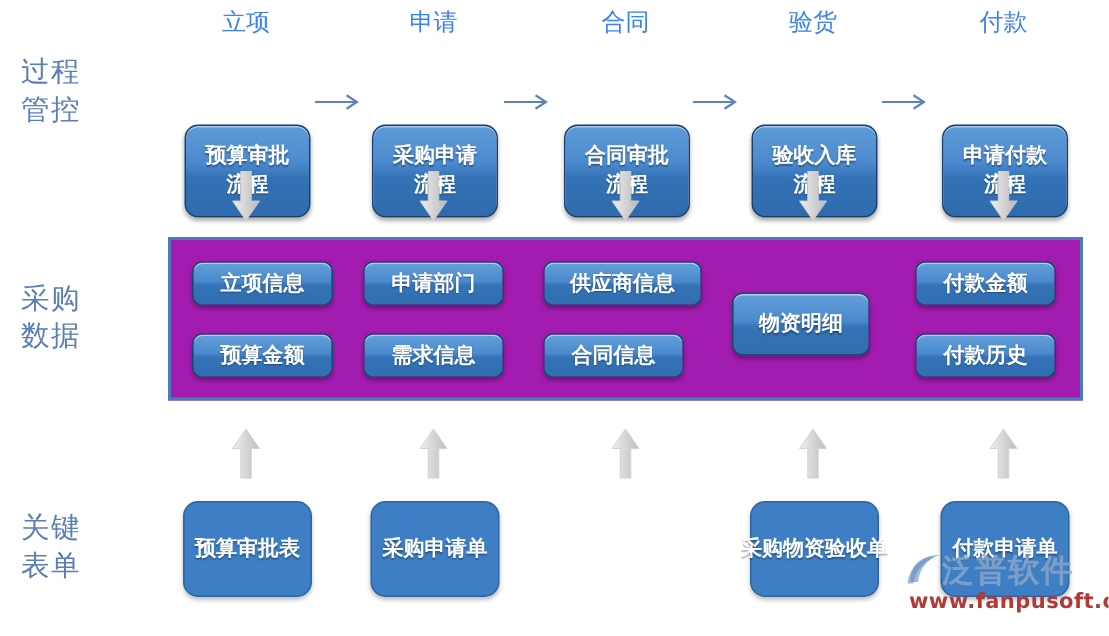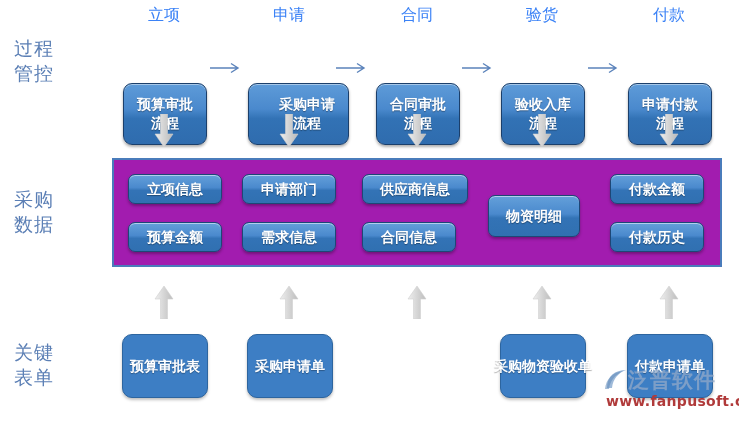--- a/index.html
+++ b/index.html
@@ -171,21 +171,21 @@
   <div class="col-head" style="left:116px;">立项</div>
   <div class="col-head" style="left:241px;">申请</div>
   <div class="col-head" style="left:369px;">合同</div>
   <div class="col-head" style="left:494px;">验货</div>
   <div class="col-head" style="left:621px;">付款</div>
 
   <div class="proc-box" style="left:123px;">
     <span>预算审批</span>
     <span>流程</span>
   </div>
-  <div class="proc-box" style="left:248px;padding-left:17px;">
+  <div class="proc-box" style="left:248px;">
     <span>采购申请</span>
     <span>流程</span>
   </div>
   <div class="proc-box" style="left:376px;">
     <span>合同审批</span>
     <span>流程</span>
   </div>
   <div class="proc-box" style="left:501px;">
     <span>验收入库</span>
     <span>流程</span>

